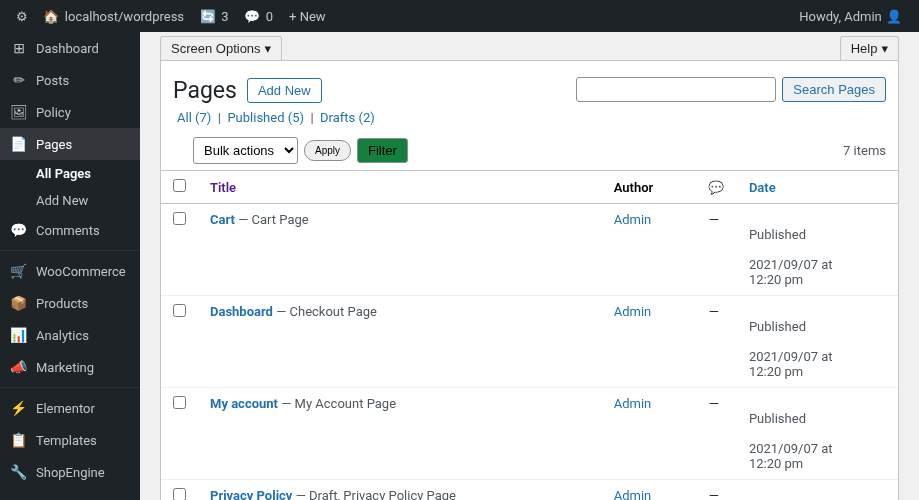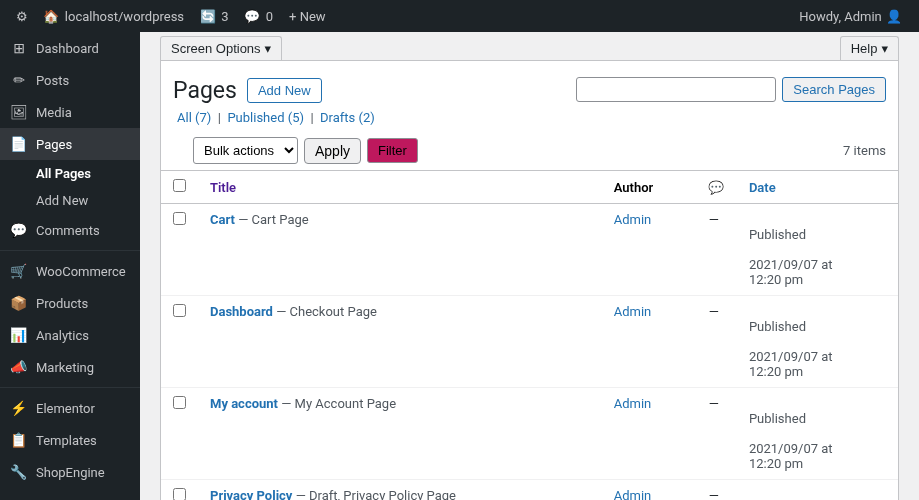--- a/index.html
+++ b/index.html
@@ -160,35 +160,35 @@
       padding: 4px 6px;
       border-radius: 3px;
       font-size: 13px;
       background: #fff;
       cursor: pointer;
     }
     .apply-btn {
       border: 1px solid #8c8f94;
       background: #f0f0f1;
       padding: 4px 10px;
-      border-radius: 4px;
-      cursor: pointer;
-      font-size: 14px;
+      border-radius: 10px;
+      cursor: pointer;
+      font-size: 10px;
     }
     .dates-select {
       border: 1px solid #8c8f94;
       padding: 4px 6px;
       border-radius: 3px;
       font-size: 13px;
       background: #fff;
       cursor: pointer;
     }
     .filter-btn {
       border: 1px solid #8c8f94;
-      background: #be185d;
+      background: #15803d;
       padding: 4px 10px;
       border-radius: 3px;
       cursor: pointer;
       font-size: 13px;
     }
 
     
     .pages-table {
       width: 100%;
       border-collapse: collapse;
@@ -261,21 +261,21 @@
     <div class="sidebar-item">
       <span class="icon">⊞</span>
       <span>Dashboard</span>
     </div>
     <div class="sidebar-item">
       <span class="icon">✏</span>
       <span>Posts</span>
     </div>
     <div class="sidebar-item">
       <span class="icon">🖼</span>
-      <span>Media</span>
+      <span>Policy</span>
     </div>
     <div class="sidebar-item active-parent">
       <span class="icon">📄</span>
       <span>Pages</span>
     </div>
     <div class="sidebar-sub-item active">
       <span>All Pages</span>
     </div>
     <div class="sidebar-sub-item">
       <span>Add New</span>

